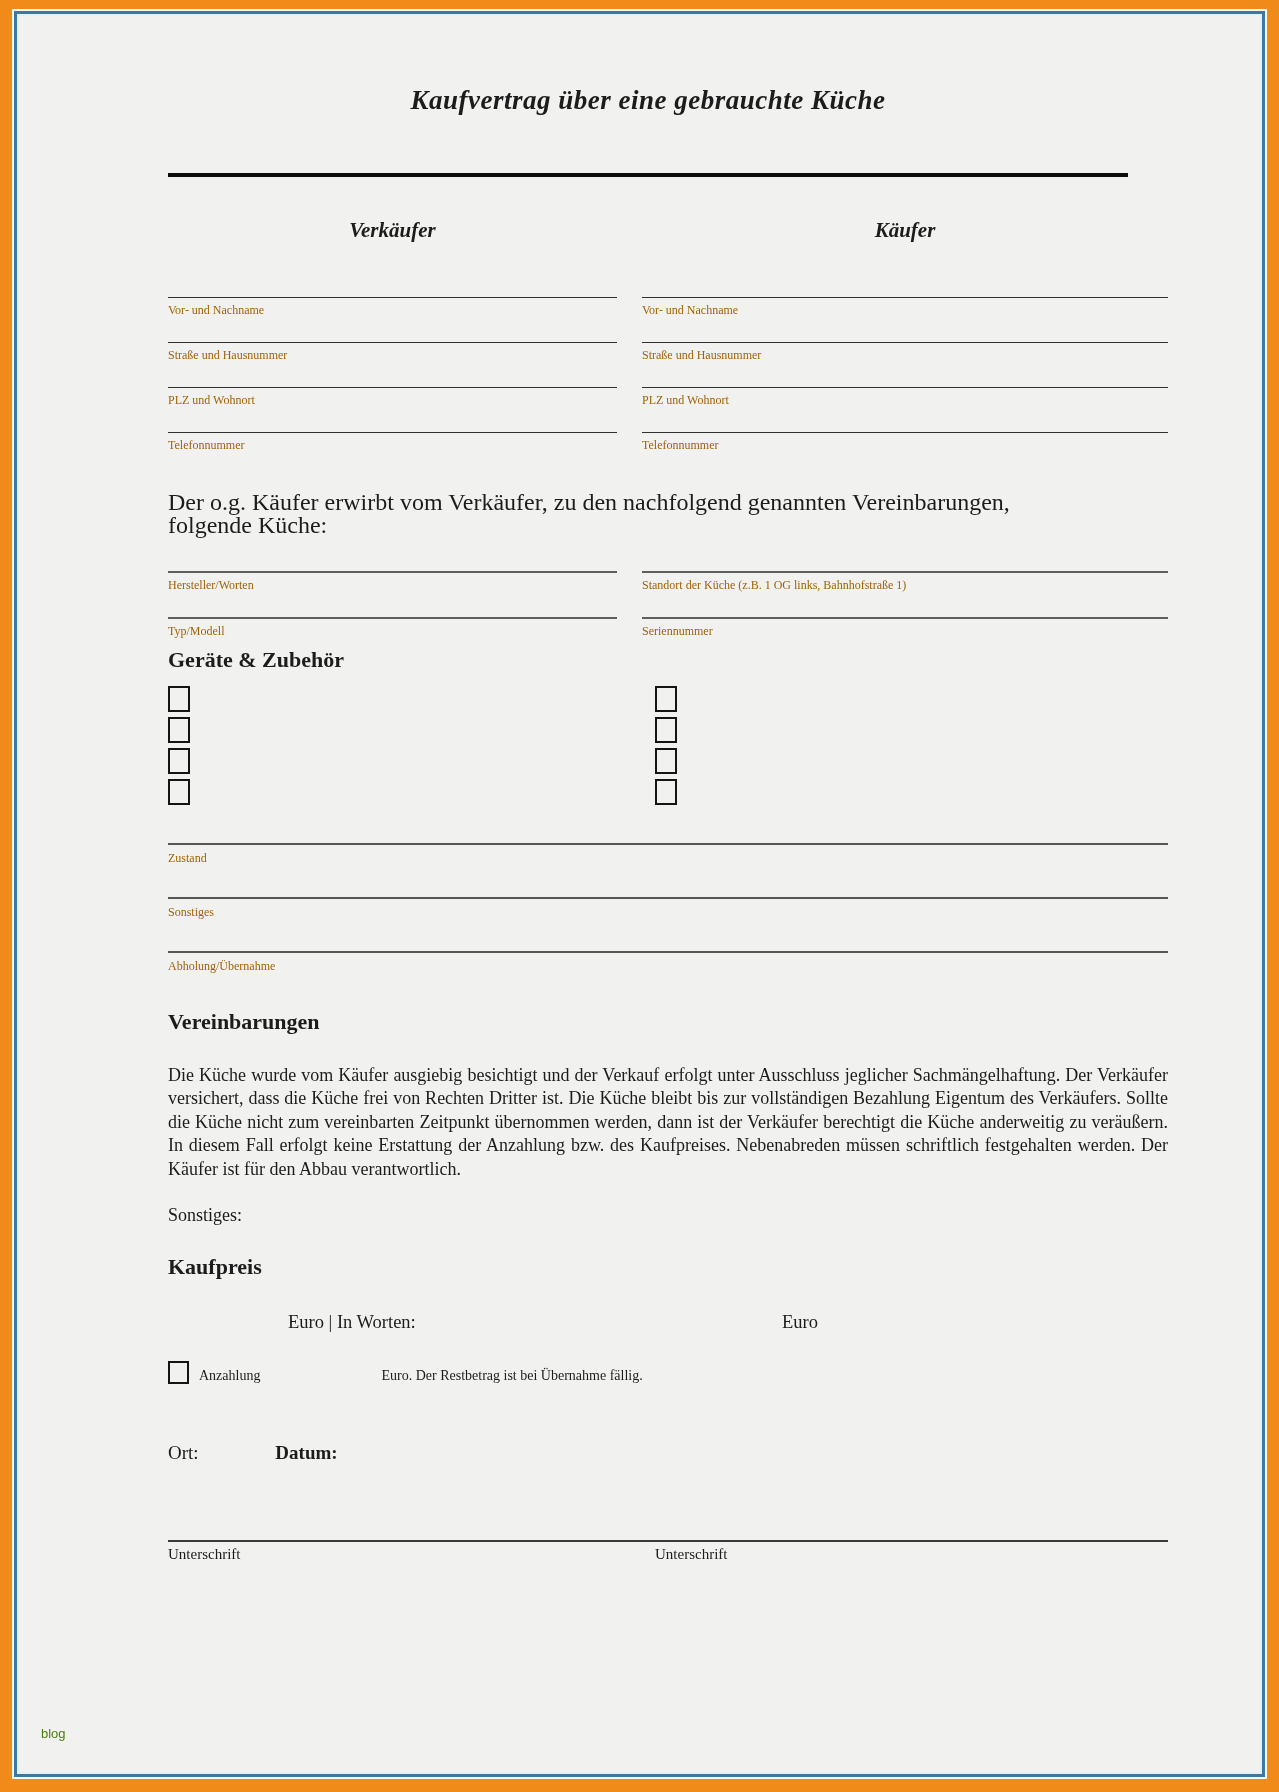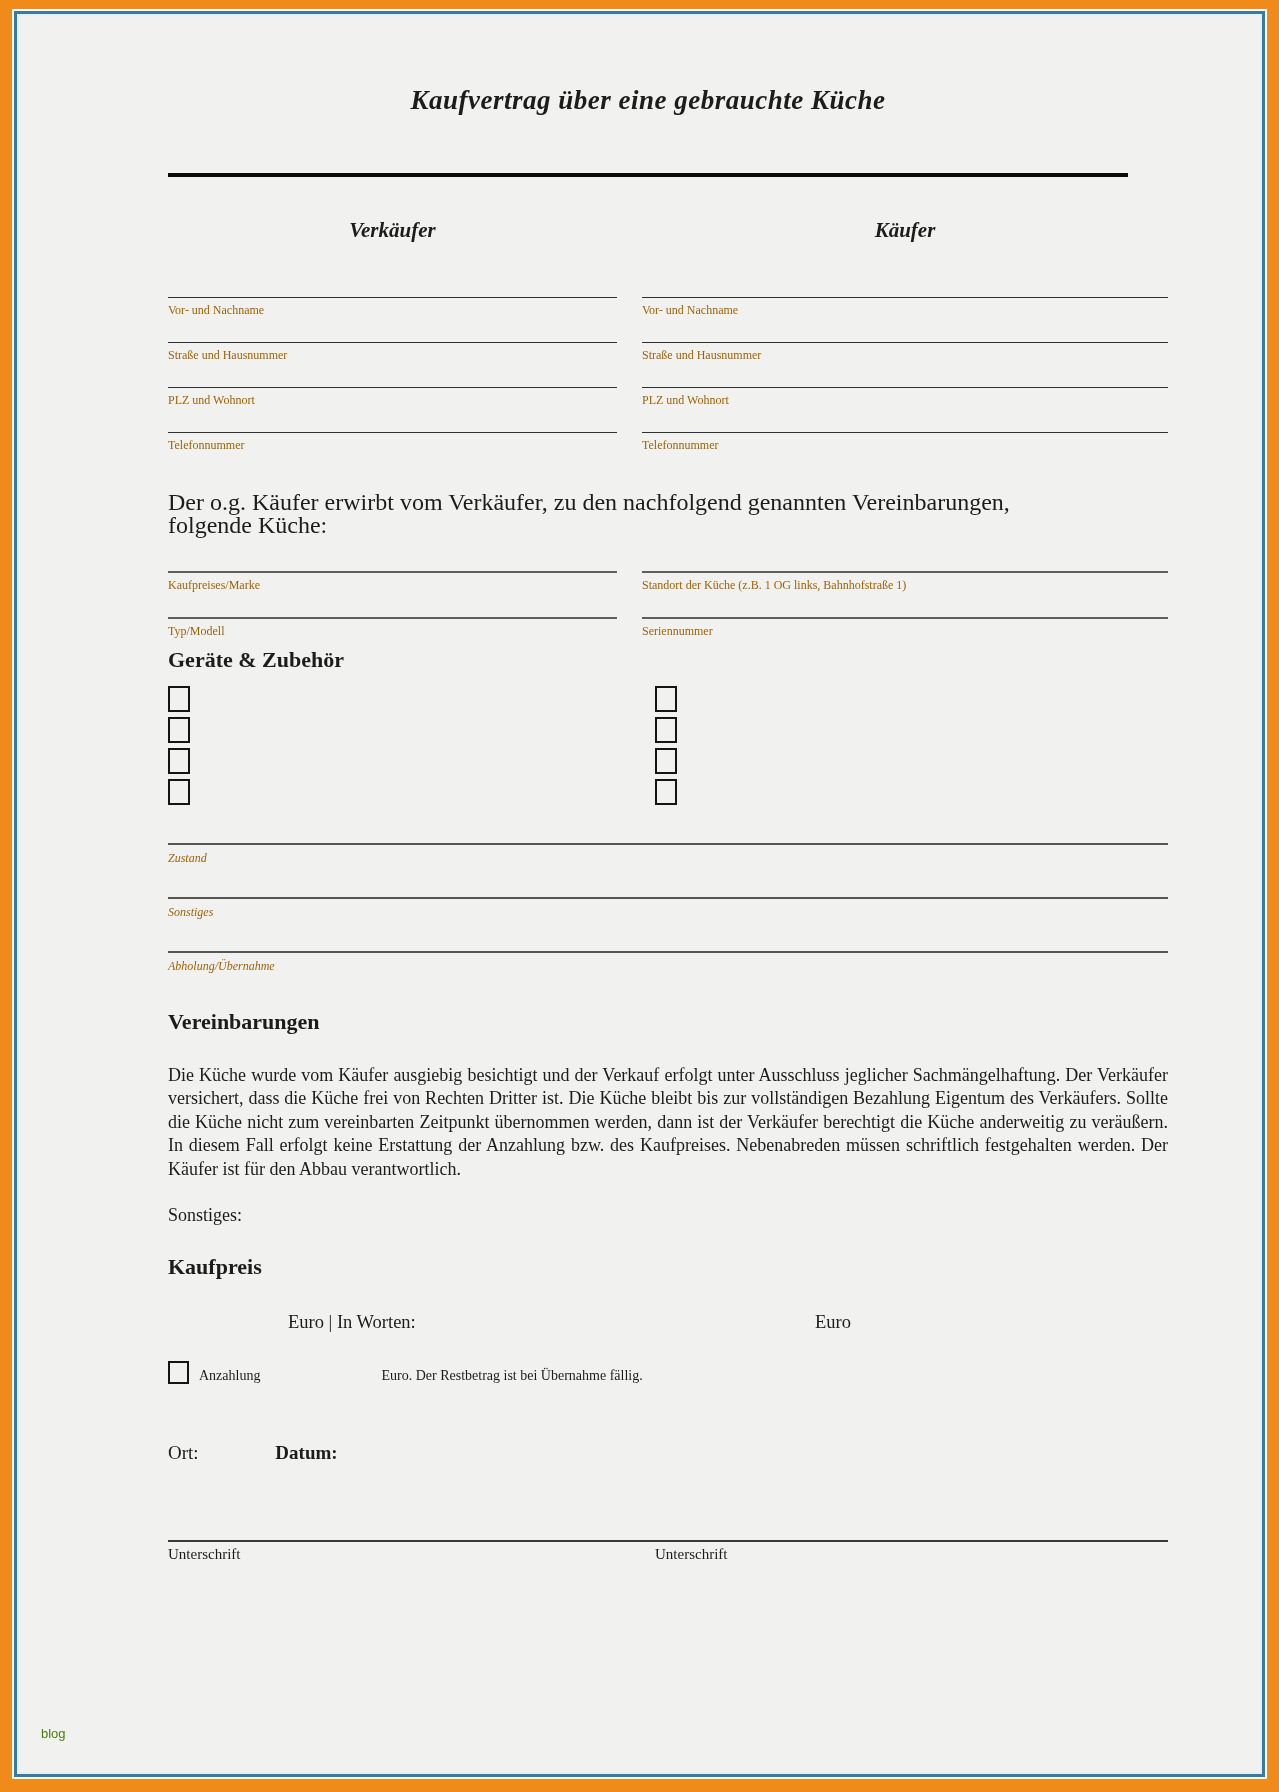--- a/index.html
+++ b/index.html
@@ -50,28 +50,28 @@
   .kitchen .row2{height:30px;}
   .kcell{border-top:2px solid #5f5f5f;}
   h2.sect{margin:0;font-size:22px;line-height:26px;font-weight:700;}
   .cb-grid{display:flex;gap:25px;width:1000px;margin-top:13px;}
   .cb-col{width:449px;display:flex;flex-direction:column;gap:5px;}
   .cb-col.right{width:526px;padding-left:13px;}
   .cb{width:22px;height:26px;border:2px solid #141414;background:transparent;}
   .cond{margin-top:38px;}
   .cond .crow{height:54px;border-top:2px solid #565656;}
   .cond .crow.last{height:48px;}
-  .cond .flabel{padding-top:4px;font-style:italic;}
+  .cond .flabel{padding-top:4px;}
   h2.vereinbarungen{margin-top:10px;}
   p.bodytext{margin:29px 0 0 0;width:1000px;font-size:18px;line-height:23.4px;text-align:justify;}
   p.sonst{margin:23px 0 0 0;font-size:18px;line-height:23px;}
   h2.kaufpreis{margin-top:27px;}
   .euro-row{position:relative;height:24px;margin-top:32px;font-size:18.5px;}
   .euro-row .inwords{position:absolute;left:120px;top:0;}
-  .euro-row .euro2{position:absolute;left:647px;top:0;}
+  .euro-row .euro2{position:absolute;left:614px;top:0;}
   .anz-row{display:flex;align-items:flex-end;margin-top:22px;font-size:14px;height:26px;}
   .cb-small{width:21px;height:23px;border:2px solid #141414;flex:0 0 auto;}
   .anz-label{margin-left:10px;}
   .rest{margin-left:121px;}
   .ort-row{margin-top:56px;font-size:19px;line-height:25px;}
   .datum{margin-left:72px;font-weight:bold;}
   .sig-line{width:1000px;border-top:2px solid #3a3a3a;margin-top:75px;}
   .sig-labels{position:relative;height:20px;padding-top:4px;font-size:15px;}
   .sig-labels .s2{position:absolute;left:487px;top:4px;}
   .watermark{position:absolute;left:24px;top:1712px;font-size:13px;color:#4d7c0f;
@@ -124,21 +124,21 @@
           <span class="flabel">Telefonnummer</span>
         </div>
       </div>
     </div>
 
     <p class="intro">Der o.g. Käufer erwirbt vom Verkäufer, zu den nachfolgend genannten Vereinbarungen, folgende Küche:</p>
 
     <div class="kitchen">
       <div class="two-col row1">
         <div class="col-l kcell">
-          <span class="flabel">Kaufpreises/Marke</span>
+          <span class="flabel">Hersteller/Worten</span>
         </div>
         <div class="col-r kcell">
           <span class="flabel">Standort der Küche (z.B. 1 OG links, Bahnhofstraße 1)</span>
         </div>
       </div>
       <div class="two-col row2">
         <div class="col-l kcell">
           <span class="flabel">Typ/Modell</span>
         </div>
         <div class="col-r kcell">

